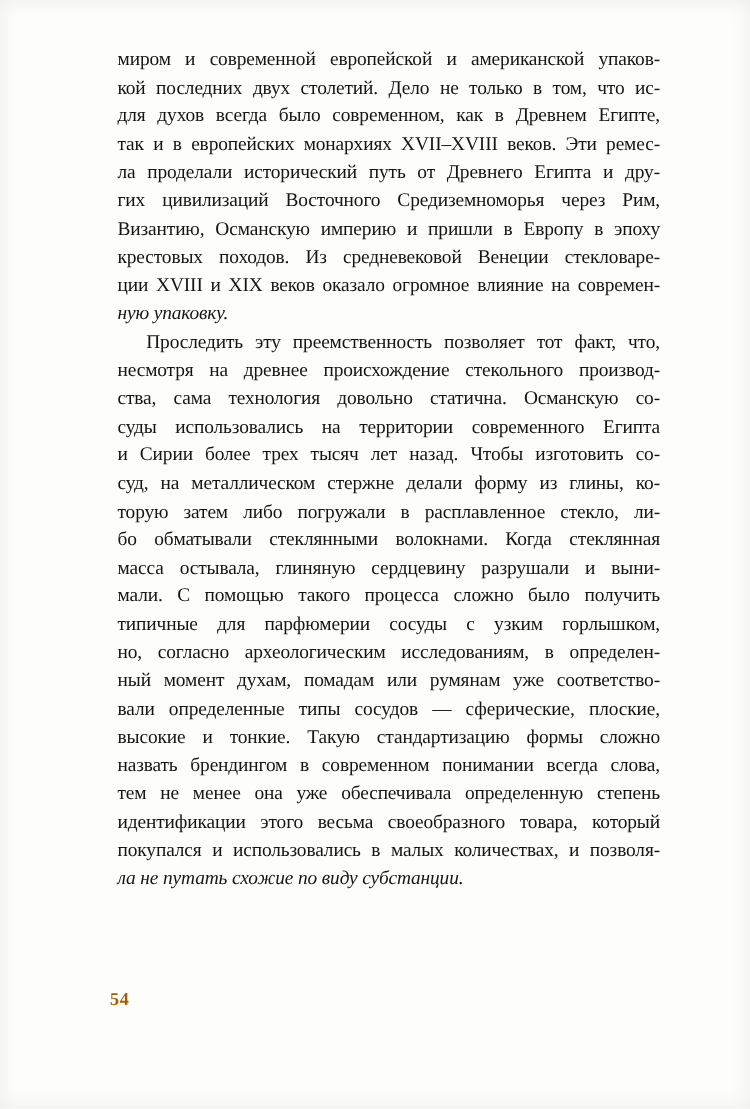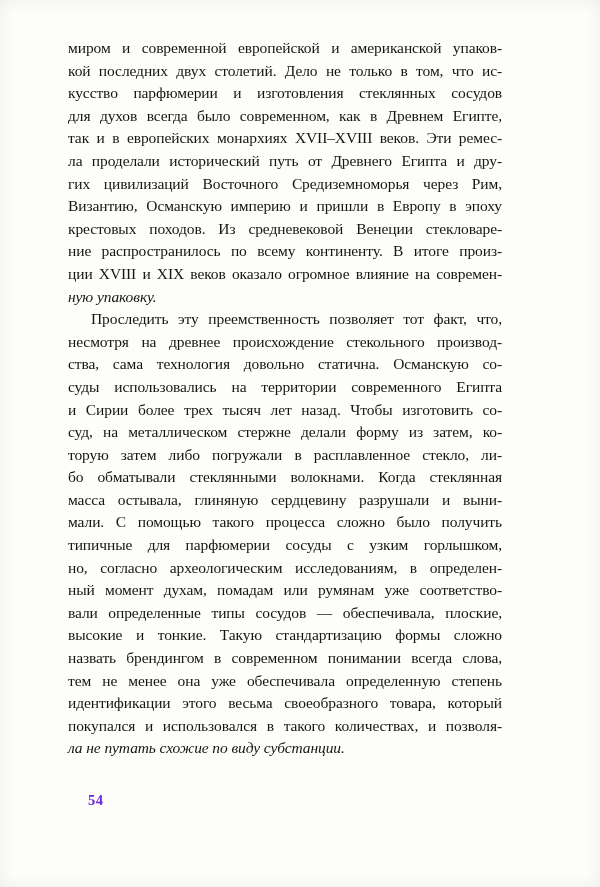--- a/index.html
+++ b/index.html
@@ -12,21 +12,21 @@
     width: 600px;
     height: 887px;
     background: #fdfdfb;
     box-shadow: inset 0 0 16px rgba(0,0,0,0.07);
     font-family: "Liberation Serif", serif;
     color: #161514;
     overflow: hidden;
   }
   .text-body {
     position: absolute;
-    left: 68px;
+    left: 94px;
     top: 37px;
     width: 434px;
   }
   .paragraph {
     margin: 0;
     padding: 0;
   }
   .line {
     font-size: 15.5px;
     line-height: 22.6px;
@@ -43,59 +43,57 @@
   .line.indent {
     text-indent: 23px;
   }
   .page-number {
     position: absolute;
     left: 88px;
     top: 792px;
     font-size: 14.5px;
     font-weight: 700;
     letter-spacing: 0.5px;
-    color: #6d28d9;
+    color: #a16207;
   }
 </style>
 </head>
 <body>
 
 <div class="page">
   <div class="text-body">
       <div class="paragraph">
         <div class="line">миром и современной европейской и американской упаков-</div>
         <div class="line">кой последних двух столетий. Дело не только в том, что ис-</div>
-        <div class="line">кусство парфюмерии и изготовления стеклянных сосудов</div>
         <div class="line">для духов всегда было современном, как в Древнем Египте,</div>
         <div class="line">так и в европейских монархиях XVII–XVIII веков. Эти ремес-</div>
         <div class="line">ла проделали исторический путь от Древнего Египта и дру-</div>
         <div class="line">гих цивилизаций Восточного Средиземноморья через Рим,</div>
         <div class="line">Византию, Османскую империю и пришли в Европу в эпоху</div>
         <div class="line">крестовых походов. Из средневековой Венеции стекловаре-</div>
-        <div class="line">ние распространилось по всему континенту. В итоге произ-</div>
         <div class="line">ции XVIII и XIX веков оказало огромное влияние на современ-</div>
         <div class="line last">ную упаковку.</div>
       </div>
       <div class="paragraph">
         <div class="line indent">Проследить эту преемственность позволяет тот факт, что,</div>
         <div class="line">несмотря на древнее происхождение стекольного производ-</div>
         <div class="line">ства, сама технология довольно статична. Османскую со-</div>
         <div class="line">суды использовались на территории современного Египта</div>
         <div class="line">и Сирии более трех тысяч лет назад. Чтобы изготовить со-</div>
-        <div class="line">суд, на металлическом стержне делали форму из затем, ко-</div>
+        <div class="line">суд, на металлическом стержне делали форму из глины, ко-</div>
         <div class="line">торую затем либо погружали в расплавленное стекло, ли-</div>
         <div class="line">бо обматывали стеклянными волокнами. Когда стеклянная</div>
         <div class="line">масса остывала, глиняную сердцевину разрушали и выни-</div>
         <div class="line">мали. С помощью такого процесса сложно было получить</div>
         <div class="line">типичные для парфюмерии сосуды с узким горлышком,</div>
         <div class="line">но, согласно археологическим исследованиям, в определен-</div>
         <div class="line">ный момент духам, помадам или румянам уже соответство-</div>
-        <div class="line">вали определенные типы сосудов — обеспечивала, плоские,</div>
+        <div class="line">вали определенные типы сосудов — сферические, плоские,</div>
         <div class="line">высокие и тонкие. Такую стандартизацию формы сложно</div>
         <div class="line">назвать брендингом в современном понимании всегда слова,</div>
         <div class="line">тем не менее она уже обеспечивала определенную степень</div>
         <div class="line">идентификации этого весьма своеобразного товара, который</div>
-        <div class="line">покупался и использовался в такого количествах, и позволя-</div>
+        <div class="line">покупался и использовались в малых количествах, и позволя-</div>
         <div class="line last">ла не путать схожие по виду субстанции.</div>
       </div>
     </div>
   <div class="page-number">54</div>
 </div>
 
 </body></html>

